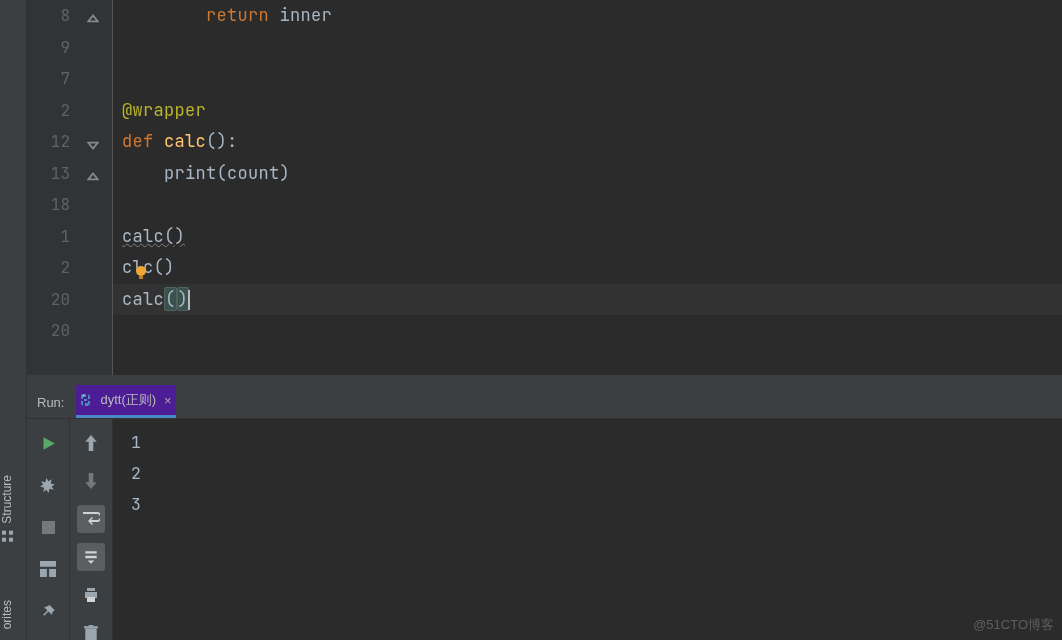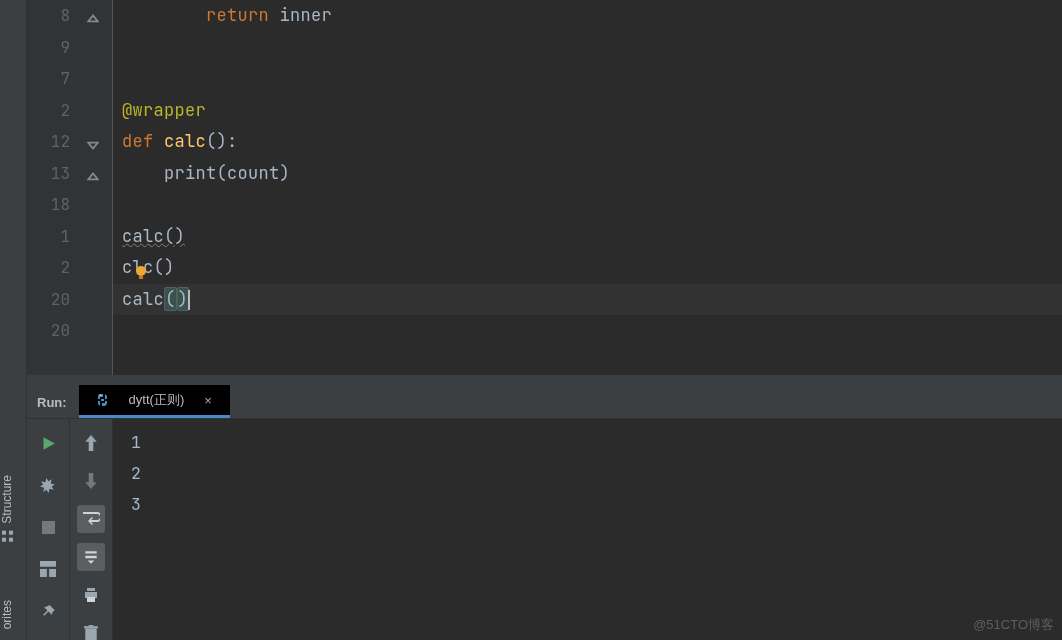--- a/index.html
+++ b/index.html
@@ -26,22 +26,22 @@
   .caret { border-left:2px solid #bbbbbb; display:inline-block; height:20px; vertical-align:middle; margin-left:-1px; }
   .match-brace { background:#3b514d; border:1px solid #4e6360; border-radius:2px; padding:0 0px; }
   .bulb { position:absolute; width:16px; height:16px; }
 
   
   .splitter { position:absolute; left:27px; right:0; top:375px; height:10px; background:#3c3f41; }
 
   
   .run-panel { position:absolute; left:27px; right:0; top:385px; bottom:0; background:#2b2b2b; display:flex; flex-direction:column; }
   .run-header { height:35px; background:#3c3f41; border-bottom:1px solid #323232; display:flex; align-items:flex-end; padding-left:10px; font-family:sans-serif; font-size:13px; color:#bbbbbb; }
-  .run-label { padding:8px 12px 8px 0;font-weight:bold; }
-  .run-tab { display:flex; align-items:center; gap:18px; padding:6px 16px; border-bottom:3px solid #4a88c7; background:#000000; }
+  .run-label { padding:8px 12px 8px 0; }
+  .run-tab { display:flex; align-items:center; gap:6px; padding:6px 2px; border-bottom:3px solid #4a88c7; background:#4c1d95; }
   .run-tab-close { color:#aaaaaa; cursor:pointer; padding:0 2px; }
 
   .run-body { flex:1; display:flex; }
   .run-toolbar-col { width:43px; background:#3c3f41; border-right:1px solid #323232; display:flex; flex-direction:column; align-items:center; padding-top:10px; gap:14px; }
   .run-nav-col   { width:43px; background:#3c3f41; border-right:1px solid #323232; display:flex; flex-direction:column; align-items:center; padding-top:10px; gap:10px; }
   .tbtn { width:28px; height:28px; display:flex; align-items:center; justify-content:center; cursor:pointer; border-radius:3px; }
   .tbtn.sel { background:#5b5e60; }
   .console { flex:1; padding:8px 18px; font-size:16.5px; line-height:31px; white-space:pre; letter-spacing:0.3px; color:#a9b7c6; }
   .console .zh { color:#808080; }
   .watermark { position:absolute; right:8px; bottom:6px; color:#5c5f61; font-family:sans-serif; font-size:13px; }

